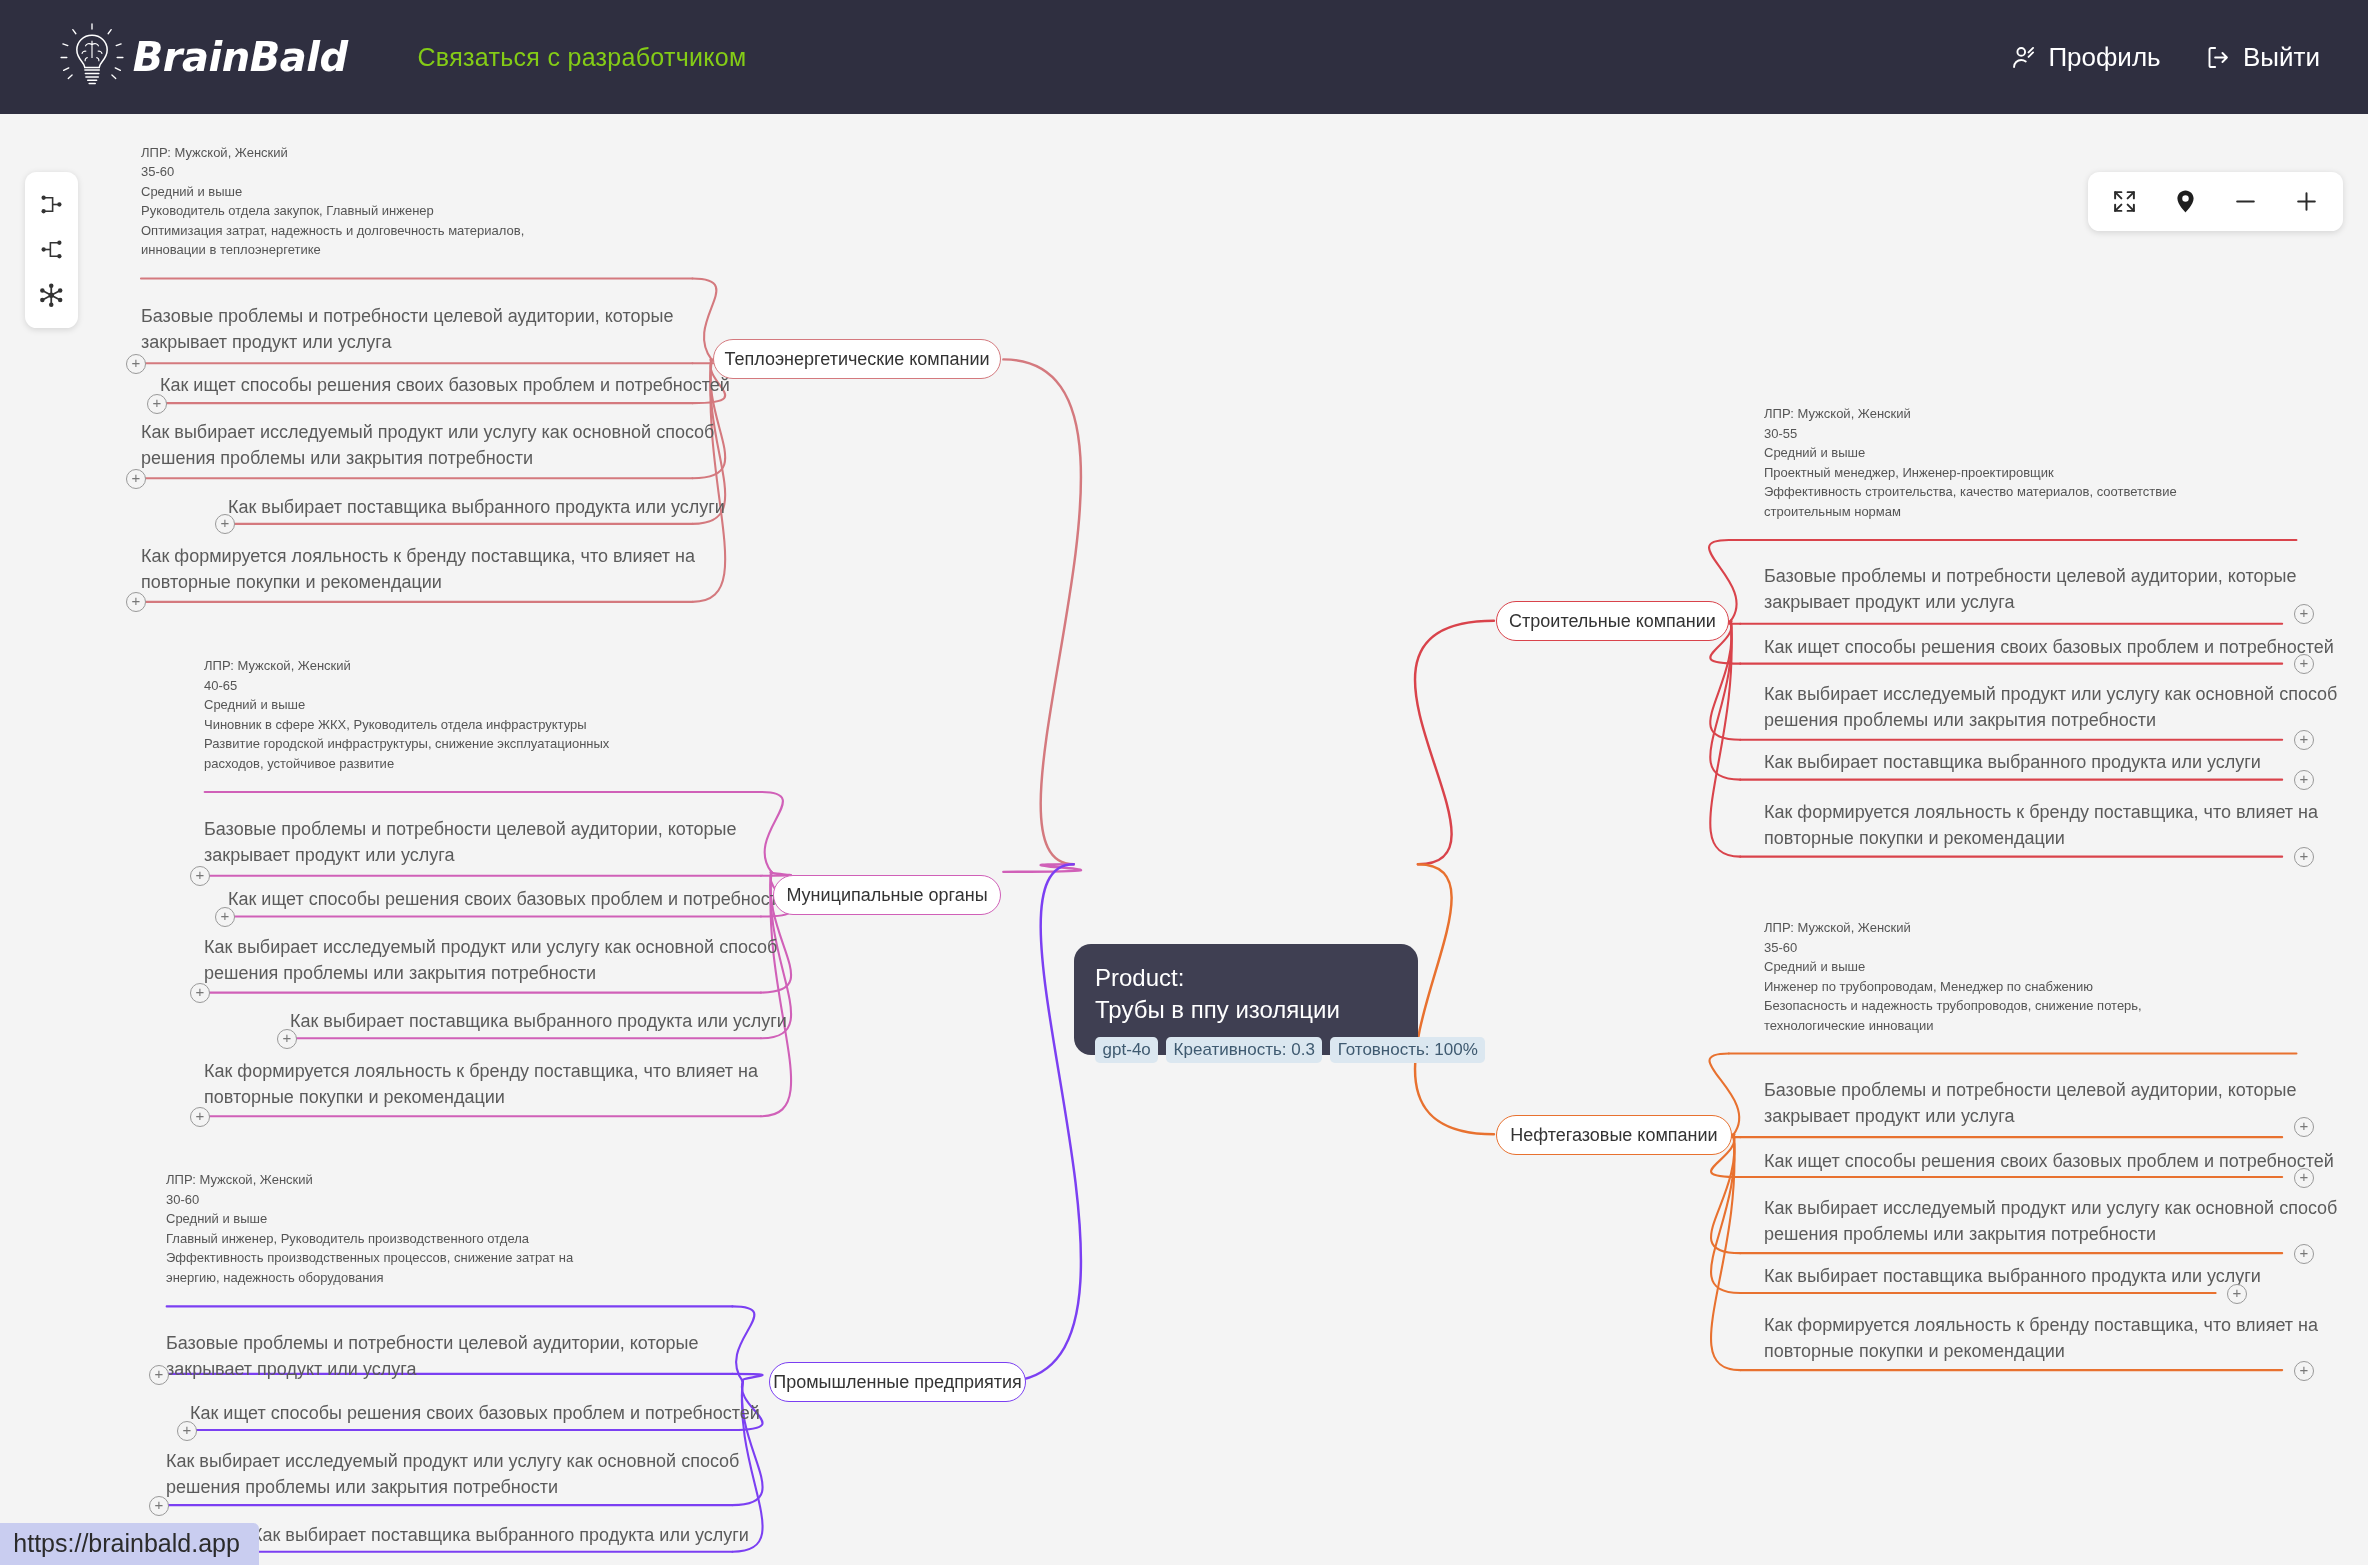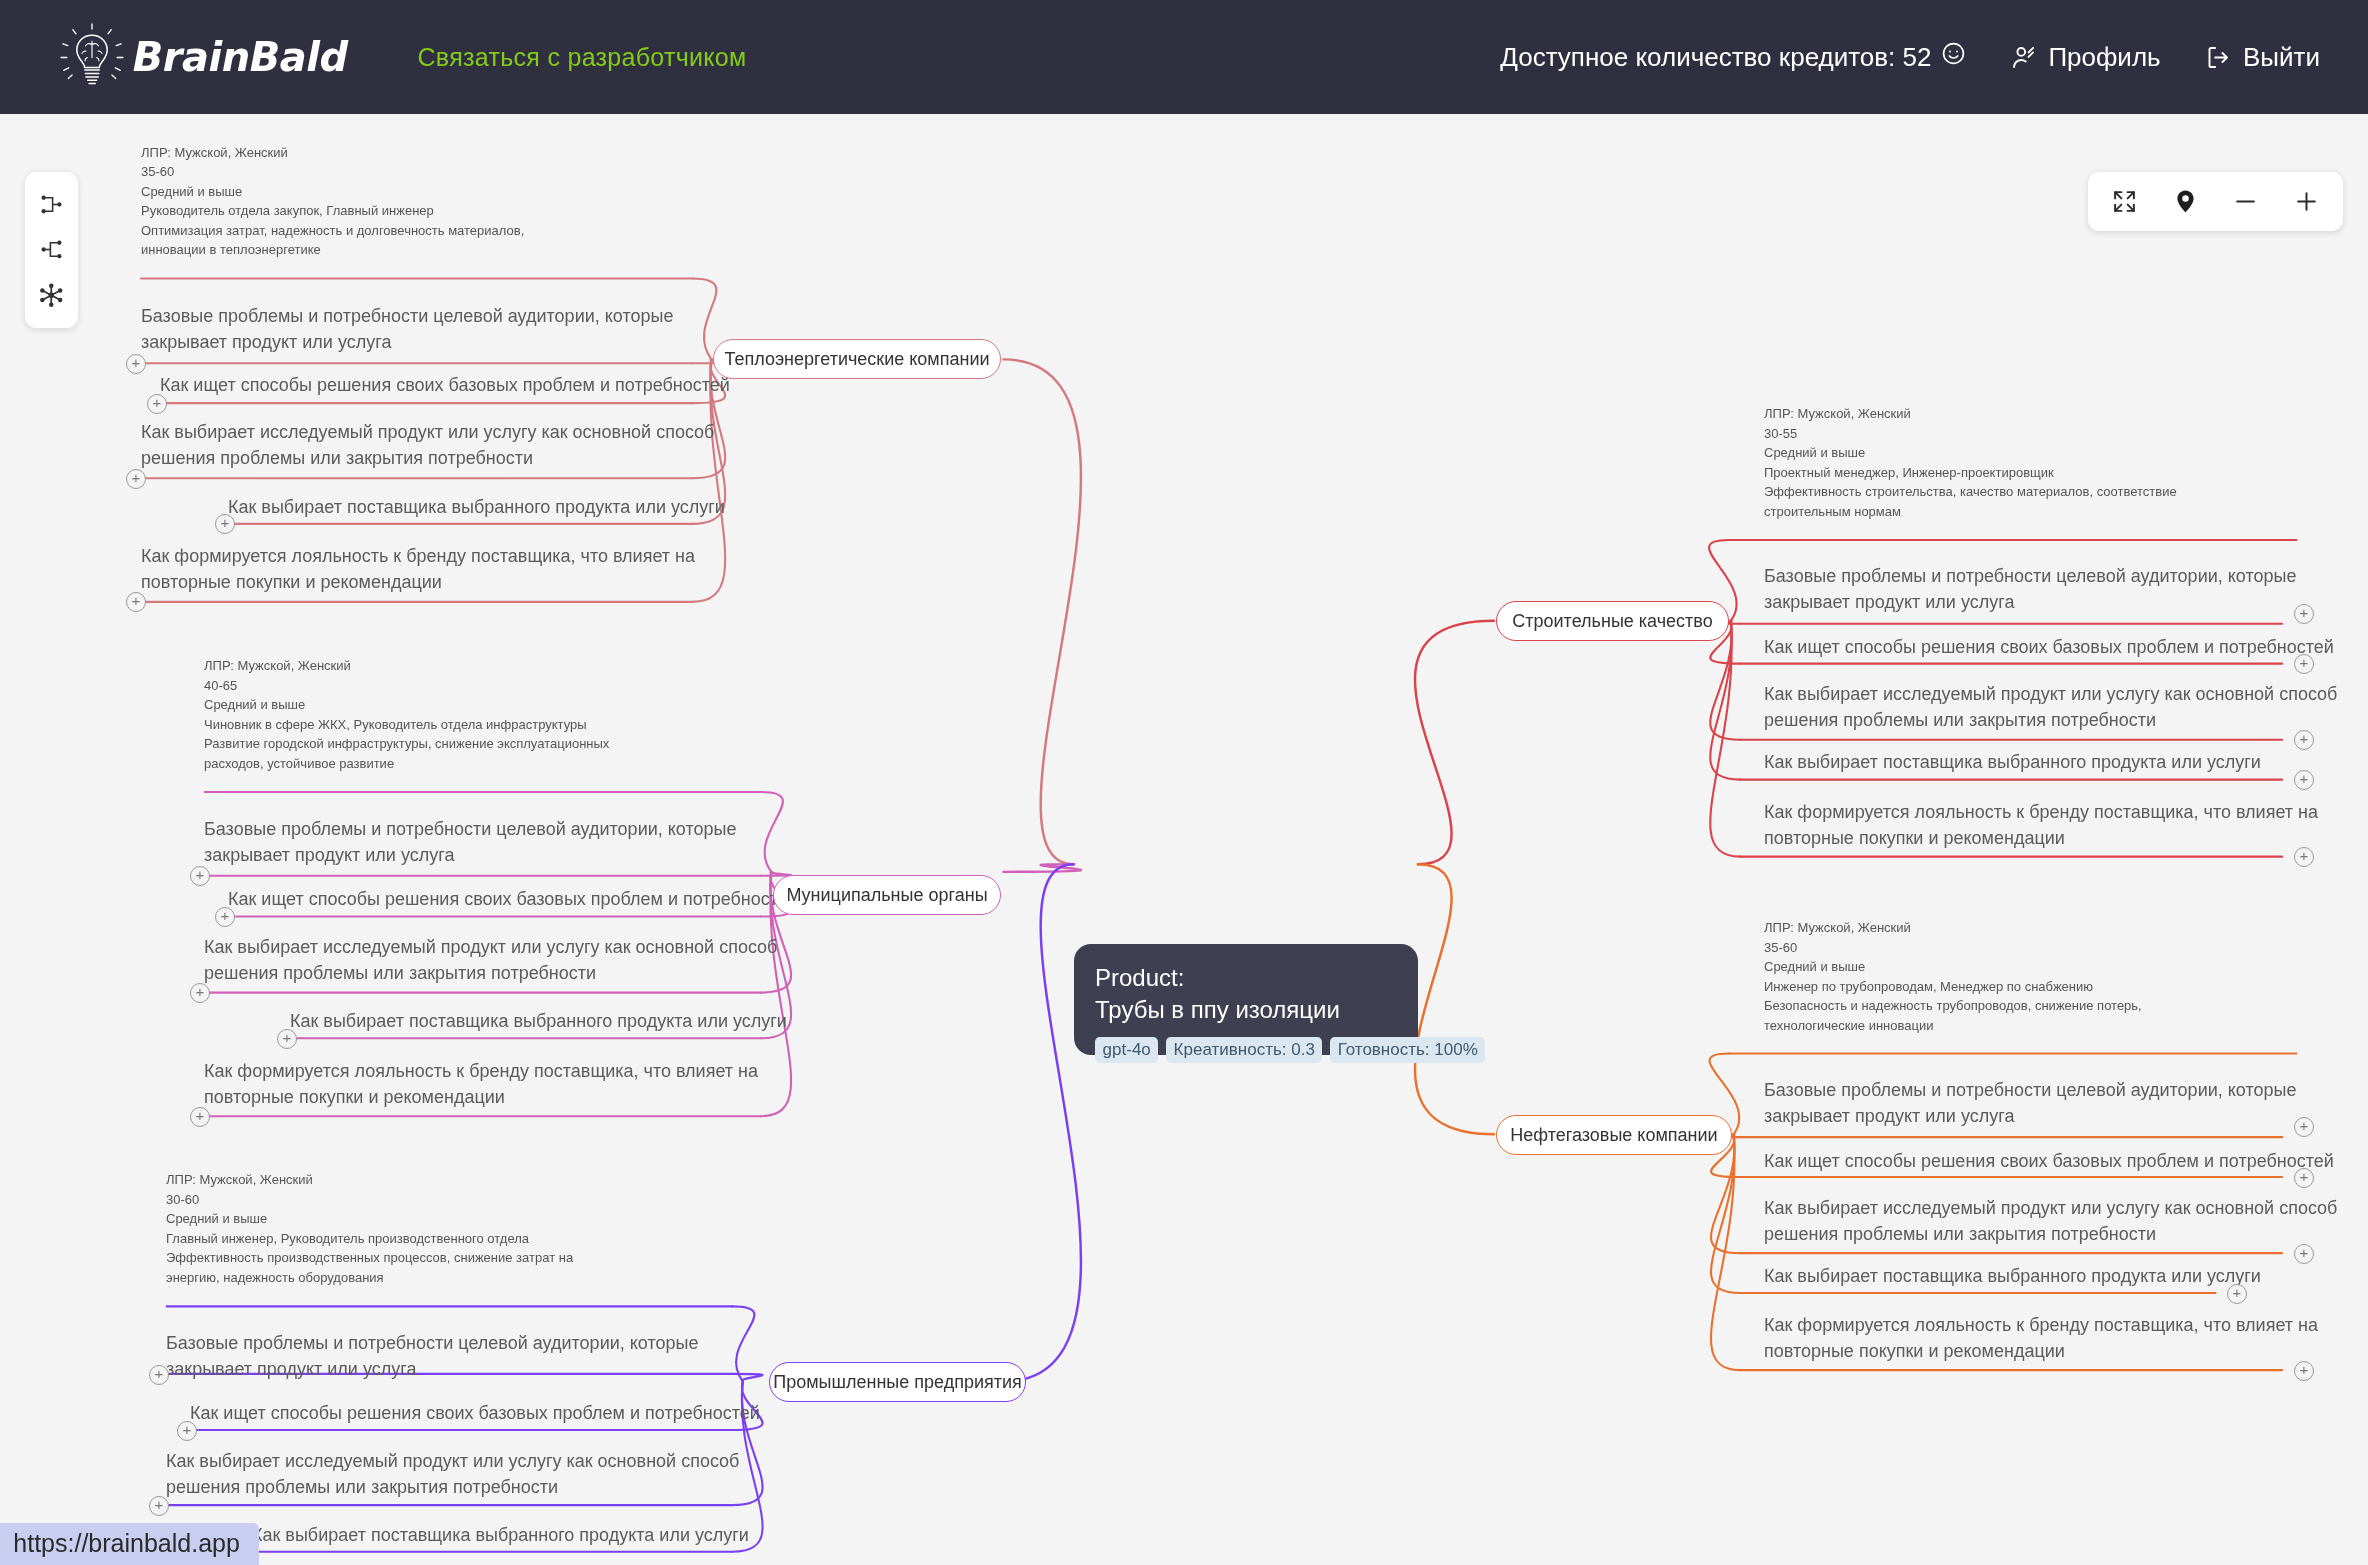--- a/index.html
+++ b/index.html
@@ -151,31 +151,20 @@
           <path d="M31.5 52.6h15.2M32 56.3h14.2M32.6 60h13M34.5 63.6h9.4M36 67h6.4" stroke-linecap="round"></path>
           <path d="M39 22v18M39 26c-3-2-6-1-7 1.6M39 26c3-2 6-1 7 1.6M33 33c-2.5-.6-4.2.6-4.6 2.8M45 33c2.5-.6 4.2.6 4.6 2.8M34.5 39.5c-2 .4-3 2-2.7 4M43.5 39.5c2 .4 3 2 2.7 4" stroke-width="1.2"></path>
           <path d="M39 9.5V4M22 14.5l-3.2-4.4M56 14.5l3.2-4.4M13.5 27l-5.2-1.8M64.5 27l5.2-1.8M12.5 39.5H6.4M65.5 39.5h6.1M14.5 50.5l-5.4 2.6M63.5 50.5l5.4 2.6M18 58l-4 3.6M60 58l4 3.6" stroke-linecap="round" stroke-width="1.4"></path>
         </svg>
       </span>
       <span class="brand-name">BrainBald</span>
     </div>
     <div class="contact-dev">Связаться с разработчиком</div>
 
     <div class="header-right">
-      <div class="credits">
-        <span>Доступное количество кредитов: 52</span>
-        <span>
-          <svg width="25" height="25" viewBox="0 0 24 24" fill="none" stroke="#ffffff" stroke-width="1.6">
-            <circle cx="12" cy="12" r="9.5"></circle>
-            <circle cx="8.6" cy="10" r="1" fill="#fff" stroke="none"></circle>
-            <circle cx="15.4" cy="10" r="1" fill="#fff" stroke="none"></circle>
-            <path d="M8 14.3c1 1.3 2.4 2 4 2s3-.7 4-2" stroke-linecap="round"></path>
-          </svg>
-        </span>
-      </div>
 
       <div class="hdr-link">
         <span>
           <svg width="27" height="27" viewBox="0 0 24 24" fill="none" stroke="#ffffff" stroke-width="1.7" stroke-linecap="round">
             <circle cx="10" cy="7" r="3.4"></circle>
             <path d="M3.6 20.4c0-3.6 2.9-6.2 6.4-6.2 1.5 0 2.9.5 4 1.3"></path>
             <path d="M16.5 7.5l4-4M16.5 11.5l4-4"></path>
           </svg>
         </span>
         <span>Профиль</span>
@@ -388,21 +377,21 @@
 закрывает продукт или услуга</div>
         <div class="plus" style="left: 149px; top: 1230px;">+</div>
         <div class="leaf" style="left: 190px; top: 1265px;">Как ищет способы решения своих базовых проблем и потребностей</div>
         <div class="plus" style="left: 177px; top: 1286px;">+</div>
         <div class="leaf" style="left: 166px; top: 1313px;">Как выбирает исследуемый продукт или услугу как основной способ
 решения проблемы или закрытия потребности</div>
         <div class="plus" style="left: 149px; top: 1361px;">+</div>
         <div class="leaf" style="left: 252px; top: 1387px;">Как выбирает поставщика выбранного продукта или услуги</div>
         <div class="plus" style="left: 239px; top: 1408px;">+</div>
         <div class="branch-node" style="left: 1496px; top: 466px; width: 233px; border-color: rgb(217, 67, 75);">
-          <span>Строительные качество</span>
+          <span>Строительные компании</span>
         </div>
         <div class="meta" style="left: 1764px; top: 269px;">ЛПР:  Мужской, Женский
 30-55
 Средний и выше
 Проектный менеджер, Инженер-проектировщик
 Эффективность строительства, качество материалов, соответствие
 строительным нормам</div>
         <div class="leaf" style="left: 1764px; top: 428px;">Базовые проблемы и потребности целевой аудитории, которые
 закрывает продукт или услуга</div>
         <div class="plus" style="left: 2294px; top: 469px;">+</div>

